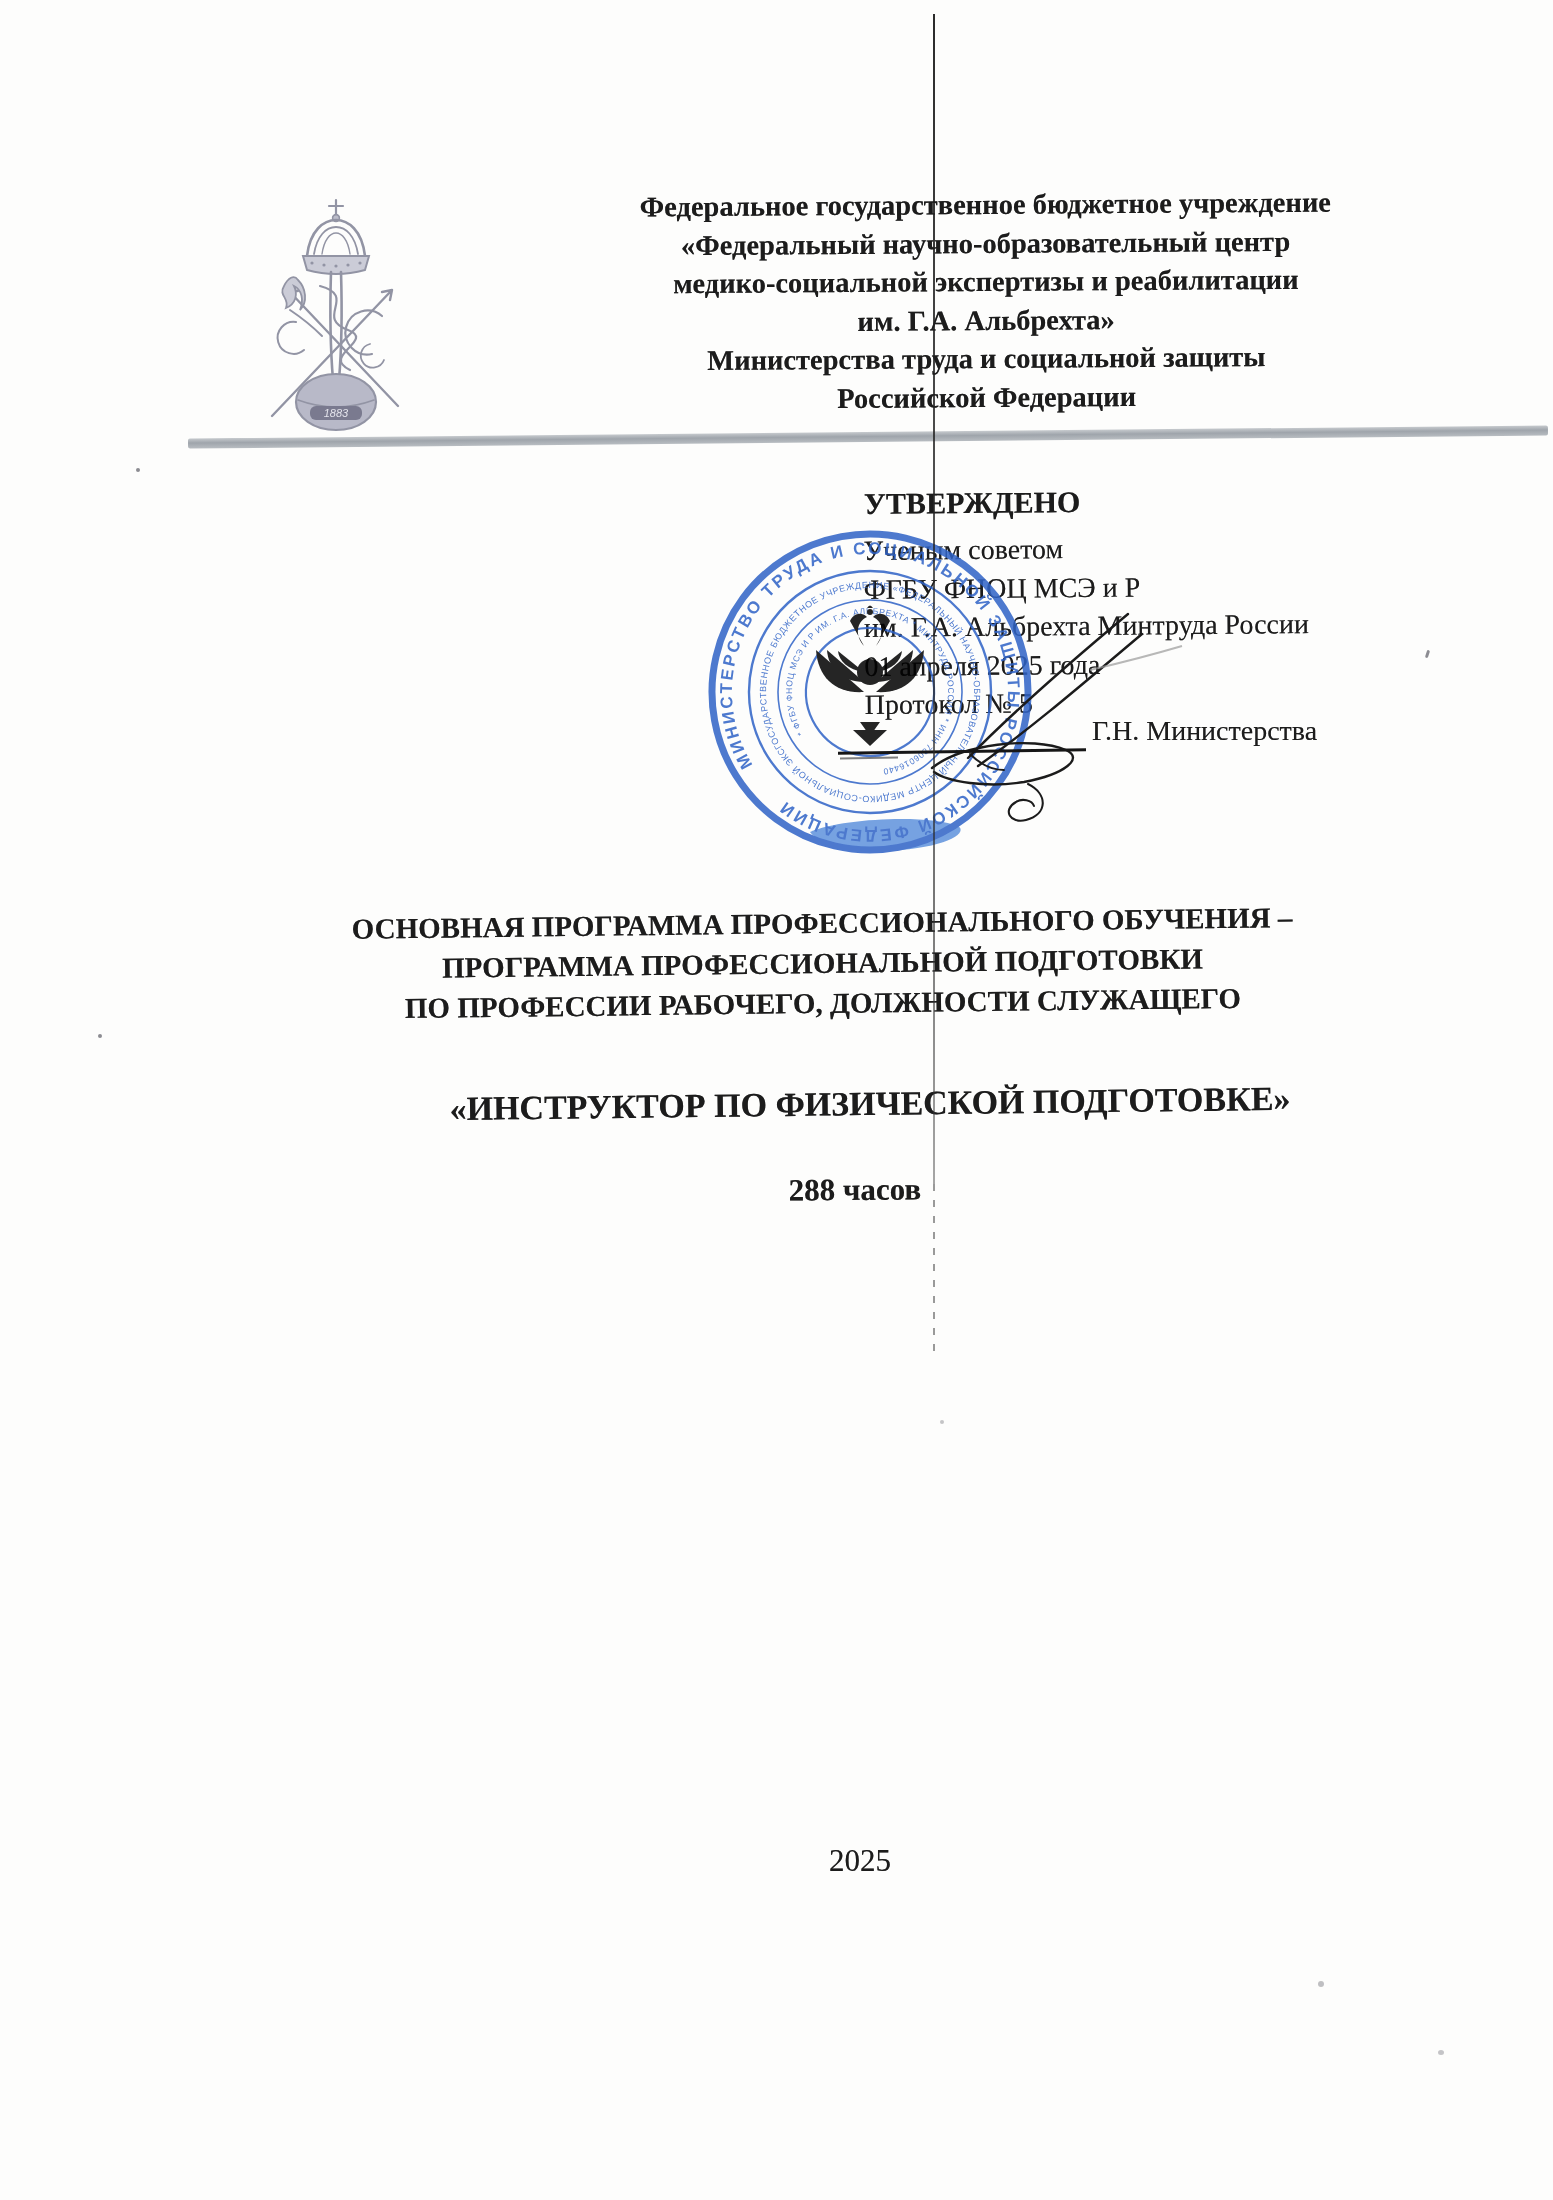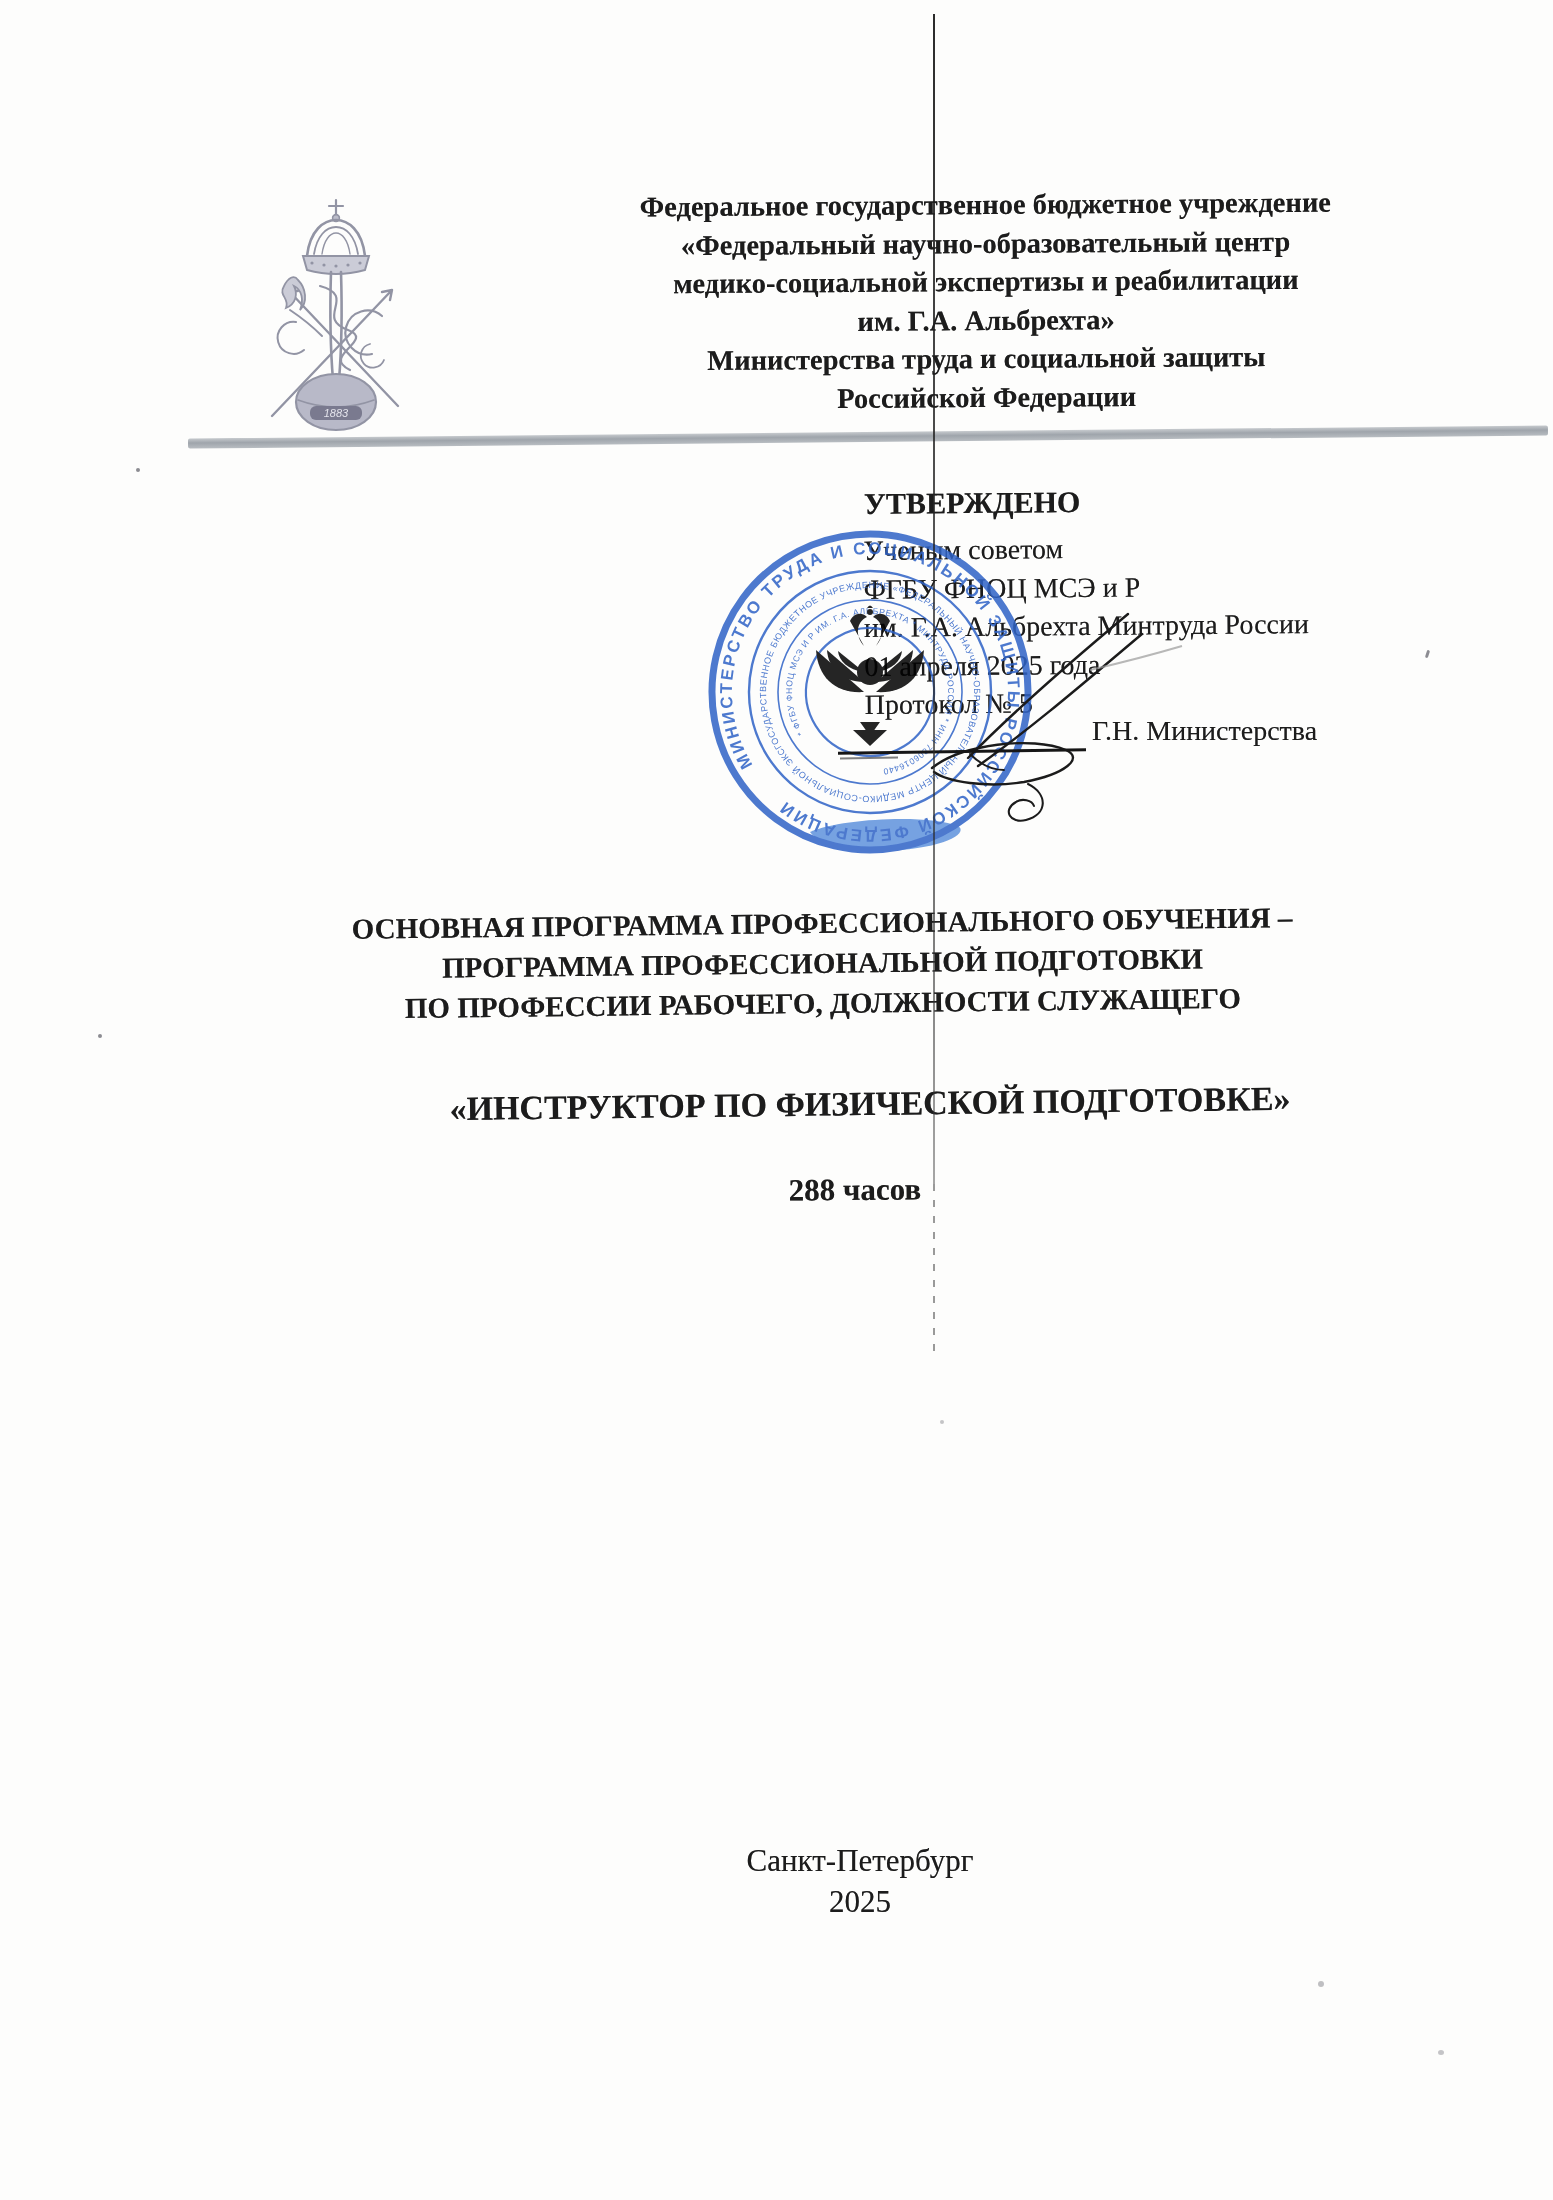--- a/index.html
+++ b/index.html
@@ -238,21 +238,20 @@
   <div class="txt main-title ink">
     <div>ОСНОВНАЯ ПРОГРАММА ПРОФЕССИОНАЛЬНОГО ОБУЧЕНИЯ –</div>
     <div>ПРОГРАММА ПРОФЕССИОНАЛЬНОЙ ПОДГОТОВКИ</div>
     <div>ПО ПРОФЕССИИ РАБОЧЕГО, ДОЛЖНОСТИ СЛУЖАЩЕГО</div>
   </div>
 
   <div class="txt profession ink">«ИНСТРУКТОР ПО ФИЗИЧЕСКОЙ ПОДГОТОВКЕ»</div>
   <div class="txt hours ink">288 часов</div>
 
   <div class="txt footer-block ink">
-    <div>Санкт-Петербург</div>
     <div>2025</div>
   </div>
 
   <div class="fold"></div>
   <div class="fold-tail"></div>
   <div class="speck" style="left:136px;top:468px;width:4px;height:4px;"></div>
   <div class="speck" style="left:98px;top:1034px;width:4px;height:4px;"></div>
   <div class="speck" style="left:1426px;top:650px;width:3px;height:8px;border-radius:2px;transform:rotate(18deg);"></div>
   <div class="speck" style="left:1318px;top:1981px;width:6px;height:6px;opacity:.55;"></div>
   <div class="speck" style="left:1438px;top:2050px;width:6px;height:5px;opacity:.5;"></div>

